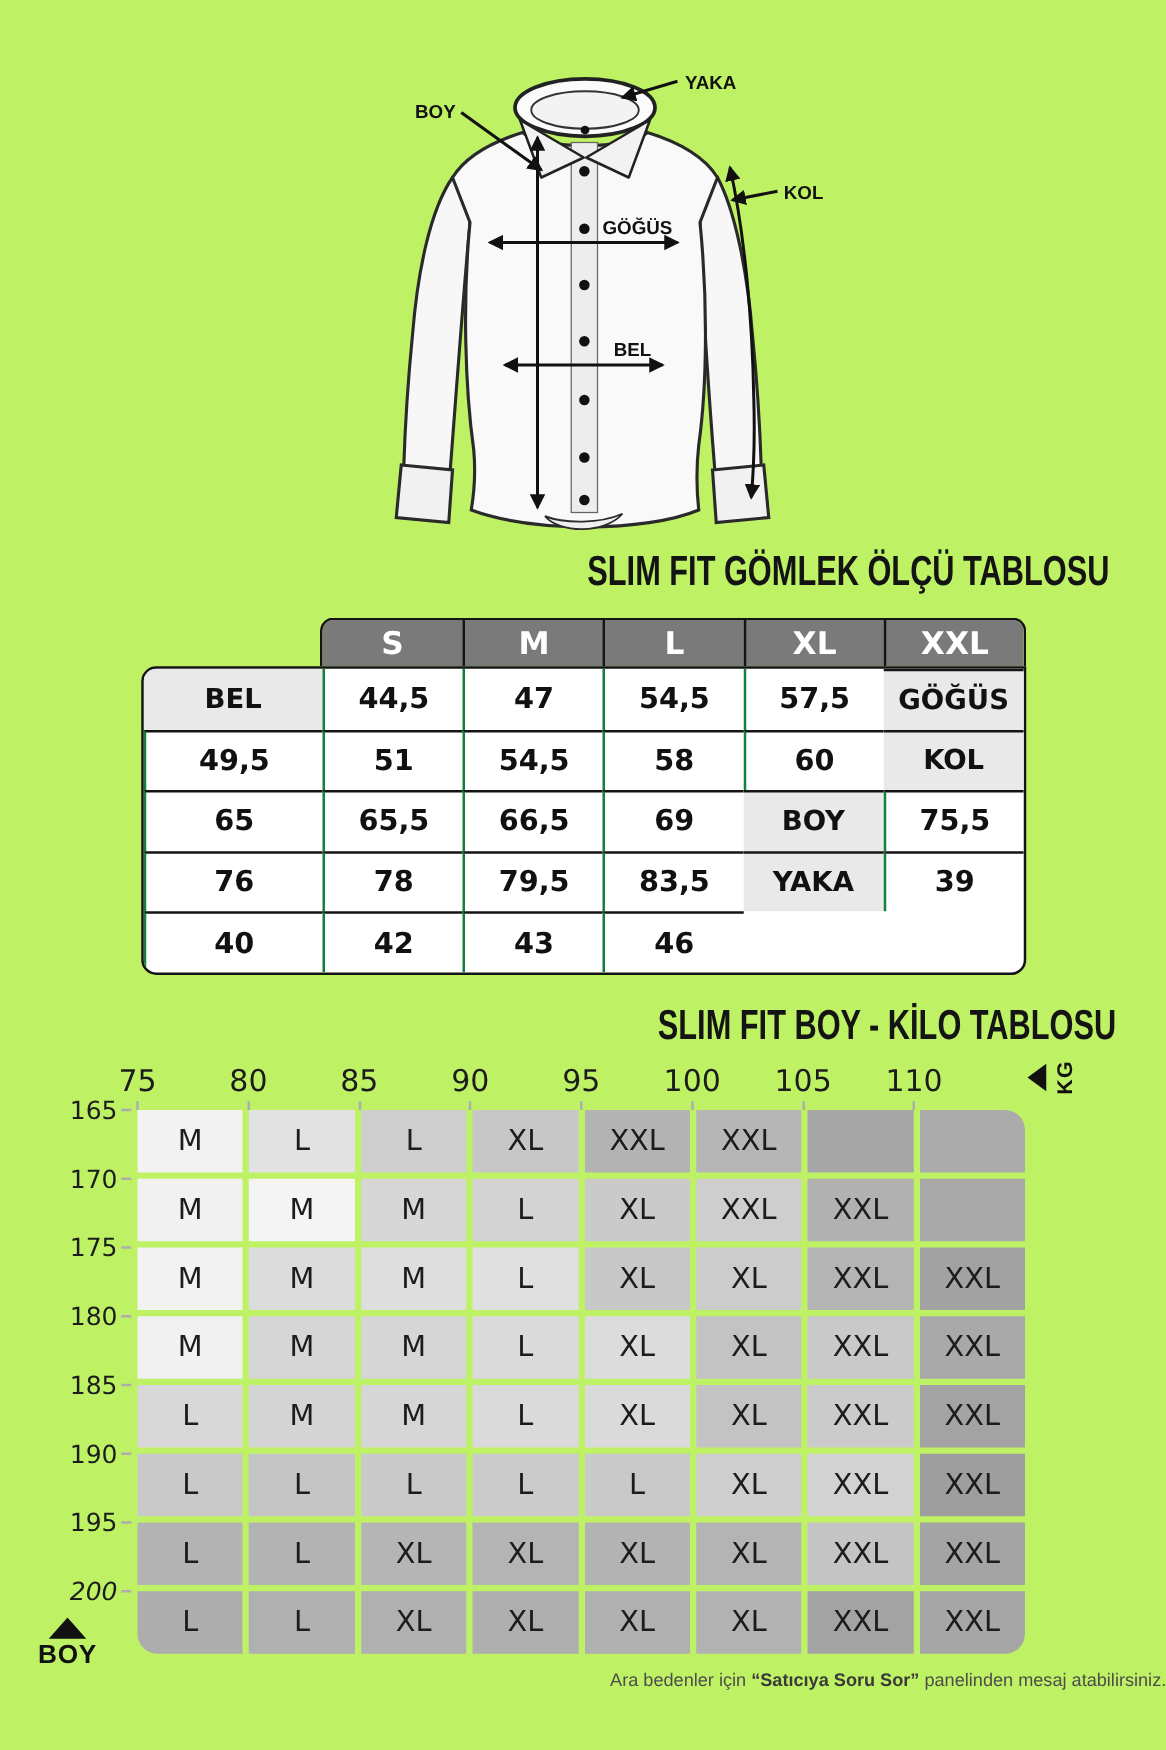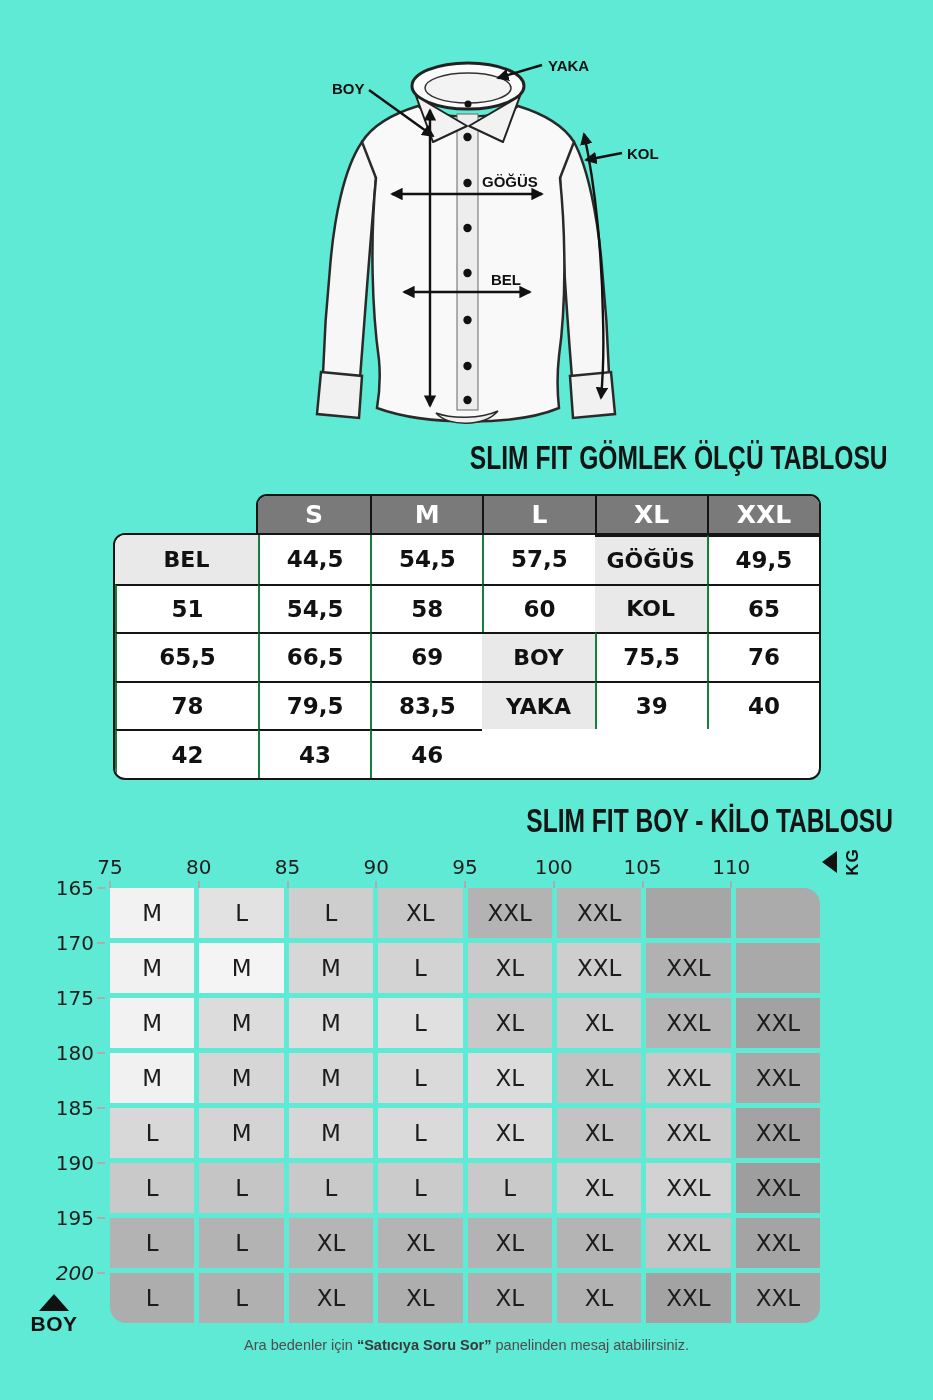--- a/index.html
+++ b/index.html
@@ -1,16 +1,16 @@
 <!DOCTYPE html>
 <html><head>
 <meta charset="utf-8">
 <style>
   html,body{margin:0;padding:0;background:#fff;}
-  .page{position:relative;width:933px;height:1400px;background:#5eead4;overflow:hidden;
+  .page{position:relative;width:933px;height:1400px;background:#bef264;overflow:hidden;
         font-family:"Liberation Sans",sans-serif;color:#1a1a1a;}
 
   
   .shirt-svg{position:absolute;left:186px;top:28px;width:560px;height:430px;}
 
   
   .big-title{position:absolute;left:0;width:100%;text-align:right;
              font-weight:bold;font-size:30px;color:#141414;white-space:nowrap;}
   .big-title>span{display:inline-block;transform:scale(0.82,1.12);}
   #title1{top:441px;}
@@ -34,21 +34,21 @@
         border-left:2px solid #15803d;border-top:2px solid #141414;
         font-family:"DejaVu Sans","Liberation Sans",sans-serif;}
   .st-c.row0{border-top:none;}
   .st-c.col0{border-left:none;background:#e9e9e9;font-size:22px;}
 
   
   .hm-xticks{position:absolute;left:110px;top:852px;width:710px;height:36px;
              display:grid;grid-template-columns:repeat(8,1fr);}
   .hm-xt{position:relative;}
   .hm-xt .lbl{position:absolute;left:0;bottom:9px;transform:translateX(-50%);
-              font-size:20px;color:#1c1c1c;font-family:"DejaVu Sans",sans-serif;}
+              font-size:24px;color:#1c1c1c;font-family:"DejaVu Sans",sans-serif;}
   .hm-xt .dash{position:absolute;left:-1px;bottom:0;width:2px;height:7px;background:#adadad;}
   .kg-marker{position:absolute;right:-46px;top:-1px;display:flex;align-items:center;gap:2px;}
   .kg-tri{width:0;height:0;border-top:11px solid transparent;border-bottom:11px solid transparent;
           border-right:15px solid #111;}
   .kg-text{transform:rotate(-90deg);font-weight:bold;font-size:17px;color:#111;letter-spacing:1px;}
 
   .hm-wrap{position:absolute;left:110px;top:888px;width:710px;height:435px;}
   .hm-grid{display:grid;grid-template-columns:repeat(8,1fr);grid-auto-rows:50px;gap:5px;
            width:100%;}
   .hm-cell{display:flex;align-items:center;justify-content:center;
@@ -59,21 +59,21 @@
   .hm-yt{position:absolute;left:-62px;width:46px;text-align:right;
          font-size:20px;color:#1c1c1c;font-family:"DejaVu Sans",sans-serif;}
   .hm-ydash{position:absolute;left:-13px;width:8px;height:2px;background:#adadad;}
   .boy-marker{position:absolute;left:-88px;top:406px;width:64px;text-align:center;}
   .boy-tri{width:0;height:0;margin:0 auto 1px auto;
            border-left:15px solid transparent;border-right:15px solid transparent;
            border-bottom:17px solid #111;}
   .boy-text{font-weight:bold;font-size:21px;color:#111;letter-spacing:0.5px;}
 
   
-  .footer{position:absolute;left:0;top:1337px;width:100%;text-align:center;
+  .footer{position:absolute;left:0;top:1337px;width:100%;text-align:right;
           font-size:14.5px;color:#4d4d4d;}
   .footer b{color:#3a3a3a;}
 </style>
 </head>
 <body>
 
 <div class="page">
 
   <svg class="shirt-svg" viewBox="0 0 560 430">
     <defs>
@@ -140,20 +140,21 @@
   <div class="st-header">
       <div class="st-h">S</div>
       <div class="st-h">M</div>
       <div class="st-h">L</div>
       <div class="st-h">XL</div>
       <div class="st-h">XXL</div>
     </div>
   <div class="st-body">
       <div class="st-c col0 row0">BEL</div>
       <div class="st-c row0">44,5</div>
+      <div class="st-c row0">47</div>
       <div class="st-c row0">54,5</div>
       <div class="st-c row0">57,5</div>
       <div class="st-c col0">GÖĞÜS</div>
       <div class="st-c">49,5</div>
       <div class="st-c">51</div>
       <div class="st-c">54,5</div>
       <div class="st-c">58</div>
       <div class="st-c">60</div>
       <div class="st-c col0">KOL</div>
       <div class="st-c">65</div>

